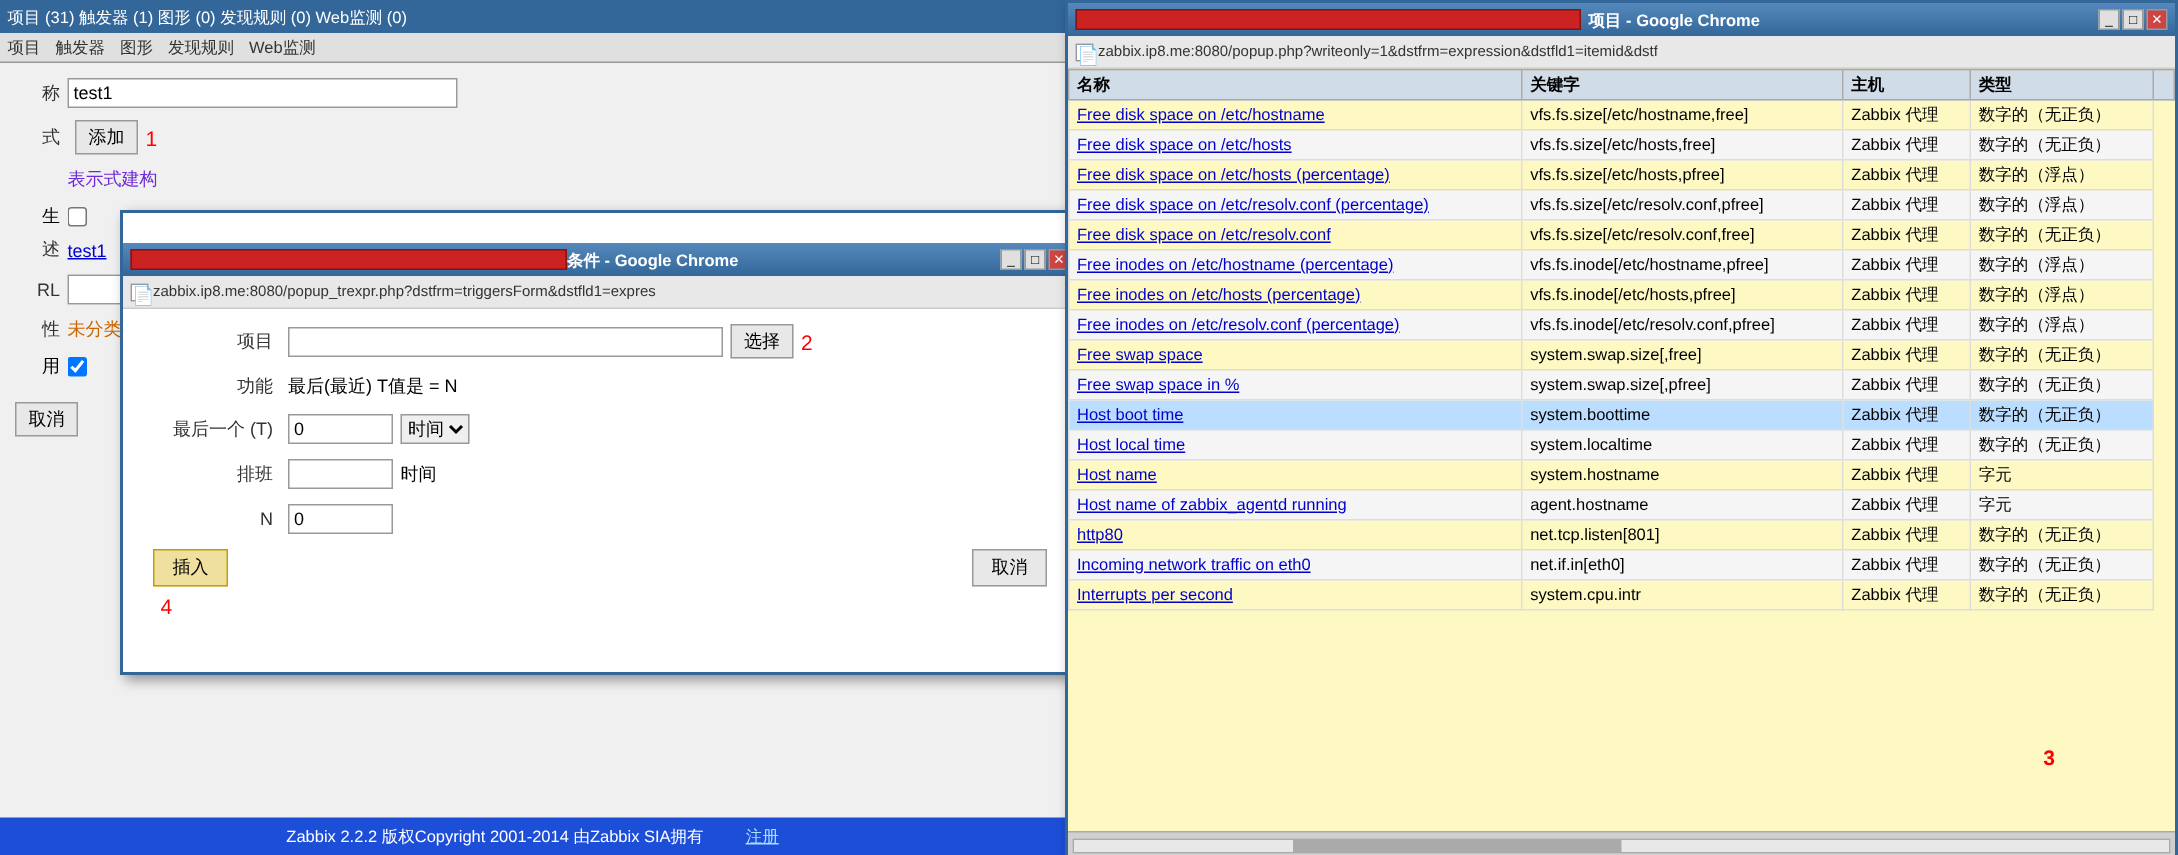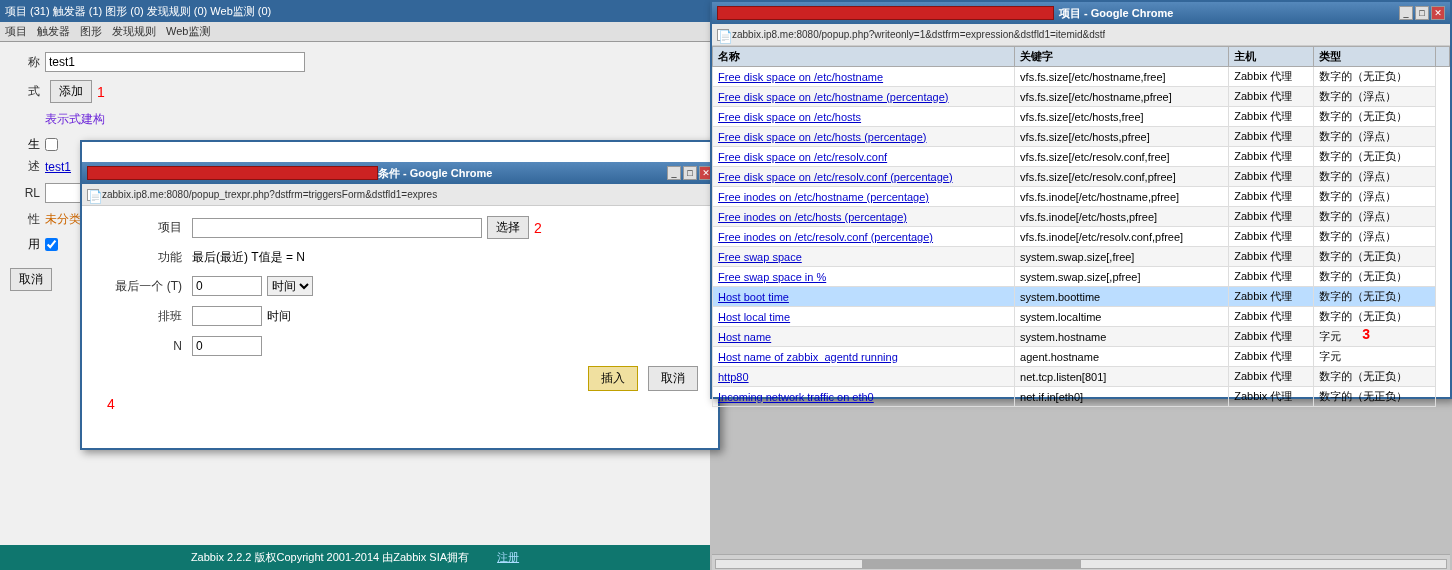--- a/index.html
+++ b/index.html
@@ -25,21 +25,21 @@
     .form-input { height: 20px; border: 1px solid #999; padding: 1px 3px; font-size: 12px; }
     .btn-add { background: #e8e8e8; border: 1px solid #999; padding: 2px 8px; font-size: 12px; cursor: pointer; margin-left: 5px; }
     .label-num { color: red; font-size: 14px; margin-left: 5px; }
 
     .checkbox-row { display: flex; align-items: center; margin-bottom: 5px; }
     .desc-link { color: #0000cc; font-size: 12px; text-decoration: underline; cursor: pointer; }
     .status-text { font-size: 12px; color: #cc6600; text-align: right; }
 
     .footer-bar {
       position: absolute; bottom: 0; left: 0; width: 710px; height: 25px;
-      background: #0f766e; display: flex; align-items: center; justify-content: center;
+      background: #1d4ed8; display: flex; align-items: center; justify-content: center;
     }
     .footer-bar span { color: white; font-size: 11px; }
 
     .btn-cancel-main { background: #e8e8e8; border: 1px solid #999; padding: 2px 8px; font-size: 12px; cursor: pointer; margin-top: 10px; }
 
     
     .cond-popup {
       position: absolute; top: 140px; left: 80px; width: 640px; height: 310px;
       border: 2px solid #336699; background: white; z-index: 10;
       box-shadow: 3px 3px 8px rgba(0,0,0,0.4);
@@ -62,28 +62,28 @@
     .cond-header {
       background: #336699; color: white; padding: 4px 8px; font-size: 13px; font-weight: bold;
     }
 
     .cond-form { padding: 10px 20px; }
     .cond-form-row { display: flex; align-items: center; margin-bottom: 10px; }
     .cond-form-label { width: 80px; text-align: right; margin-right: 10px; font-size: 12px; color: #333; }
     .cond-form-input { height: 20px; border: 1px solid #999; padding: 1px 3px; font-size: 12px; }
     .cond-form-select { height: 20px; border: 1px solid #999; font-size: 12px; }
     .btn-select { background: #e8e8e8; border: 1px solid #999; padding: 2px 8px; font-size: 12px; cursor: pointer; margin-left: 5px; }
-    .cond-action-row { display: flex; align-items: center; justify-content: flex-end; gap: 10px; margin-top: 10px; }
+    .cond-action-row { display: flex; align-items: center; justify-content: space-between; gap: 10px; margin-top: 10px; }
     .btn-insert { background: #f0e0a0; border: 1px solid #c0a000; padding: 3px 12px; font-size: 12px; cursor: pointer; }
     .btn-cancel { background: #e8e8e8; border: 1px solid #999; padding: 3px 12px; font-size: 12px; cursor: pointer; }
 
     
     .item-popup {
-      position: absolute; top: 0; left: 710px; width: 742px; height: 399px;
-      border: 2px solid #336699; background: #ffffff; z-index: 20;
+      position: absolute; top: 0; left: 710px; width: 742px; height: 570px;
+      border: 2px solid #336699; background: #fef9c3; z-index: 20;
       box-shadow: 3px 3px 8px rgba(0,0,0,0.4);
     }
     .item-popup-titlebar {
       background: linear-gradient(to bottom, #5588bb, #336699); height: 22px;
       display: flex; align-items: center; padding: 0 5px; gap: 5px;
     }
     .item-popup-titlebar .icon { width: 14px; height: 14px; background: #cc2222; border: 1px solid #881111; display: inline-block; }
     .item-popup-titlebar span { color: white; font-size: 11px; font-weight: bold; flex: 1; }
 
     .item-urlbar {
@@ -245,48 +245,42 @@
         </tr>
       </thead>
       <tbody id="item-tbody">
       <tr>
     <td><a class="item-link">Free disk space on /etc/hostname</a></td>
     <td>vfs.fs.size[/etc/hostname,free]</td>
     <td>Zabbix 代理</td>
     <td>数字的（无正负）</td>
   </tr>
           <tr>
-    <td><a class="item-link">Free disk space on /etc/hostname (percentage)</a></td>
-    <td>vfs.fs.size[/etc/hostname,pfree]</td>
-    <td>Zabbix 代理</td>
-    <td>数字的（浮点）</td>
-  </tr>
-          <tr>
     <td><a class="item-link">Free disk space on /etc/hosts</a></td>
     <td>vfs.fs.size[/etc/hosts,free]</td>
     <td>Zabbix 代理</td>
     <td>数字的（无正负）</td>
   </tr>
           <tr>
     <td><a class="item-link">Free disk space on /etc/hosts (percentage)</a></td>
     <td>vfs.fs.size[/etc/hosts,pfree]</td>
     <td>Zabbix 代理</td>
     <td>数字的（浮点）</td>
   </tr>
           <tr>
+    <td><a class="item-link">Free disk space on /etc/resolv.conf (percentage)</a></td>
+    <td>vfs.fs.size[/etc/resolv.conf,pfree]</td>
+    <td>Zabbix 代理</td>
+    <td>数字的（浮点）</td>
+  </tr>
+          <tr>
     <td><a class="item-link">Free disk space on /etc/resolv.conf</a></td>
     <td>vfs.fs.size[/etc/resolv.conf,free]</td>
     <td>Zabbix 代理</td>
     <td>数字的（无正负）</td>
-  </tr>
-          <tr>
-    <td><a class="item-link">Free disk space on /etc/resolv.conf (percentage)</a></td>
-    <td>vfs.fs.size[/etc/resolv.conf,pfree]</td>
-    <td>Zabbix 代理</td>
-    <td>数字的（浮点）</td>
   </tr>
           <tr>
     <td><a class="item-link">Free inodes on /etc/hostname (percentage)</a></td>
     <td>vfs.fs.inode[/etc/hostname,pfree]</td>
     <td>Zabbix 代理</td>
     <td>数字的（浮点）</td>
   </tr>
           <tr>
     <td><a class="item-link">Free inodes on /etc/hosts (percentage)</a></td>
     <td>vfs.fs.inode[/etc/hosts,pfree]</td>
@@ -340,20 +334,26 @@
     <td>net.tcp.listen[801]</td>
     <td>Zabbix 代理</td>
     <td>数字的（无正负）</td>
   </tr>
           <tr>
     <td><a class="item-link">Incoming network traffic on eth0</a></td>
     <td>net.if.in[eth0]</td>
     <td>Zabbix 代理</td>
     <td>数字的（无正负）</td>
   </tr>
+          <tr>
+    <td><a class="item-link">Interrupts per second</a></td>
+    <td>system.cpu.intr</td>
+    <td>Zabbix 代理</td>
+    <td>数字的（无正负）</td>
+  </tr>
         </tbody>
     </table>
   </div>
   <div class="item-scrollbar">
     <div class="scrollbar-track">
       <div class="scrollbar-thumb"></div>
     </div>
   </div>
 
   <div style="position:absolute;bottom:55px;right:80px;color:red;font-size:14px;font-weight:bold;z-index:30;">3</div>

